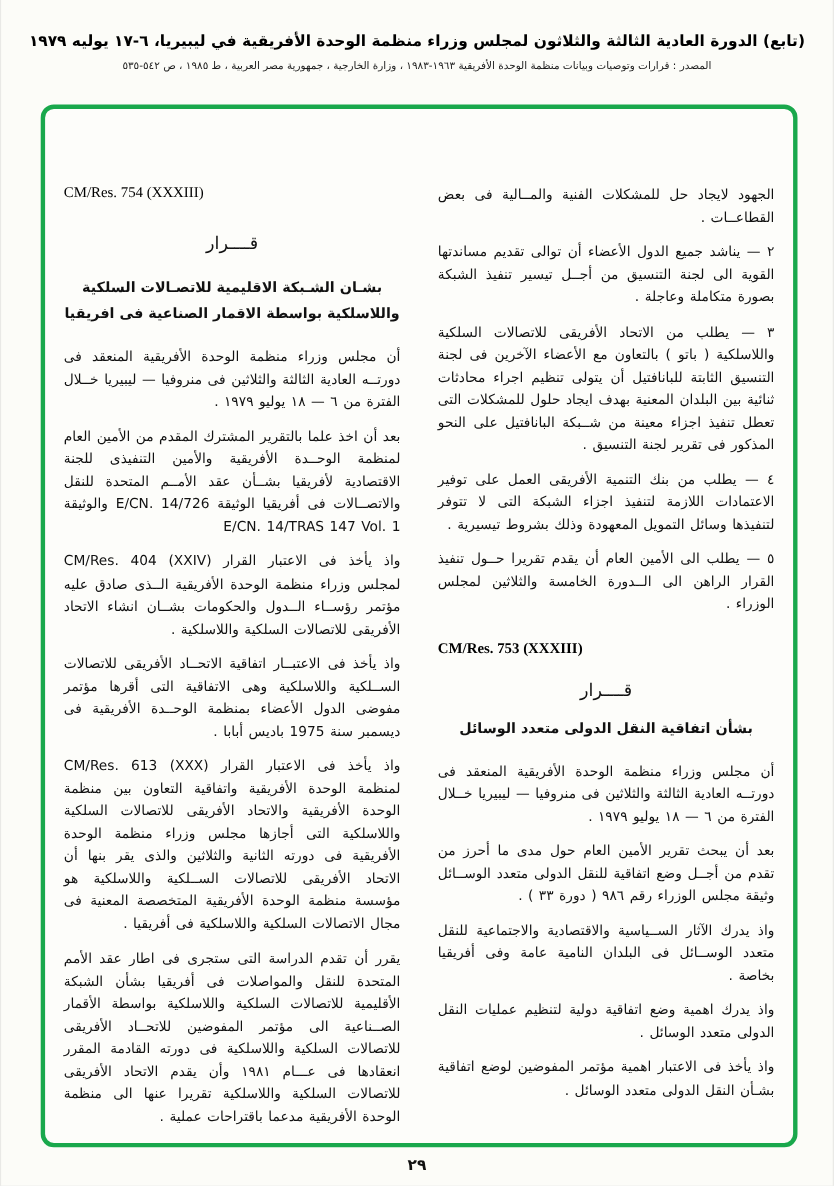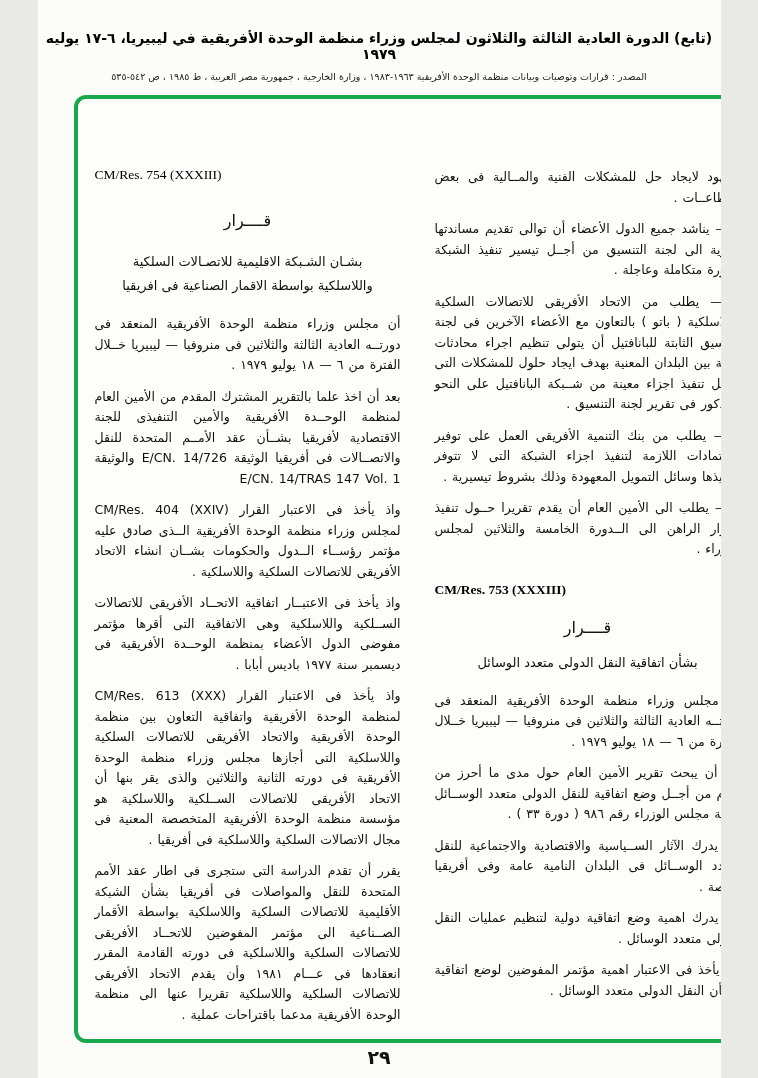--- a/index.html
+++ b/index.html
@@ -1,20 +1,20 @@
 <!DOCTYPE html>
 <html lang="ar"><head>
 <meta charset="utf-8">
 <style>
   * { margin:0; padding:0; box-sizing:border-box; }
   html,body { background:#e9e9e6; }
   body { font-family:"DejaVu Sans", sans-serif; }
   .page {
     position:relative;
-    width:683px; height:1078px;
+    width:756px; height:1078px;
     margin:0 auto;
     background:#fcfcf8;
     color:#111;
     overflow:hidden;
   }
   .doc-header { direction:rtl; text-align:center; padding-top:30px; }
   .header-line1 { font-size:14px; font-weight:bold; color:#000; }
   .header-line2 { font-size:9.5px; margin-top:9px; color:#1a1a1a; }
   .frame {
     position:absolute; left:36px; top:95px;
@@ -44,27 +44,27 @@
     white-space:nowrap;
   }
   .res-title {
     direction:rtl; text-align:center;
     font-weight:normal; font-size:16px;
     margin:28px 0 20px 0;
   }
   .res-title.compact { margin:20px 0 14px 0; }
   .res-subject {
     direction:rtl; text-align:center;
-    font-weight:normal; font-size:13px;
+    font-weight:bold; font-size:13px;
     line-height:1.85;
     margin-bottom:16px;
   }
   .page-number {
     position:absolute; left:0; right:0; bottom:10px;
-    text-align:center; font-weight:bold; font-size:19px;
+    text-align:center; font-weight:bold; font-size:14px;
     letter-spacing:3px;
   }
 </style>
 </head>
 <body>
 
 <div class="page">
 
   <header class="doc-header">
     <div class="header-line1">(تابع) الدورة العادية الثالثة والثلاثون لمجلس وزراء منظمة الوحدة الأفريقية في ليبيريا، ٦-١٧ يوليه ١٩٧٩</div>
@@ -96,21 +96,21 @@
         <div class="res-number">CM/Res. 754 (XXXIII)</div>
         <div class="res-title">قــــرار</div>
         <div class="res-subject">
           <span>بشـان الشـبكة الاقليمية للاتصـالات السلكية</span><br>
           <span>واللاسلكية بواسطة الاقمار الصناعية فى افريقيا</span>
         </div>
 
         <p class="para">أن مجلس وزراء منظمة الوحدة الأفريقية المنعقد فى دورتــه العادية الثالثة والثلاثين فى منروفيا — ليبيريا خــلال الفترة من ٦ — ١٨ يوليو ١٩٧٩ .</p>
         <p class="para">بعد أن اخذ علما بالتقرير المشترك المقدم من الأمين العام لمنظمة الوحــدة الأفريقية والأمين التنفيذى للجنة الاقتصادية لأفريقيا بشــأن عقد الأمــم المتحدة للنقل والاتصــالات فى أفريقيا الوثيقة E/CN. 14/726 والوثيقة E/CN. 14/TRAS 147 Vol. 1</p>
         <p class="para">واذ يأخذ فى الاعتبار القرار CM/Res. 404 (XXIV) لمجلس وزراء منظمة الوحدة الأفريقية الــذى صادق عليه مؤتمر رؤســاء الــدول والحكومات بشــان انشاء الاتحاد الأفريقى للاتصالات السلكية واللاسلكية .</p>
-        <p class="para">واذ يأخذ فى الاعتبــار اتفاقية الاتحــاد الأفريقى للاتصالات الســلكية واللاسلكية وهى الاتفاقية التى أقرها مؤتمر مفوضى الدول الأعضاء بمنظمة الوحــدة الأفريقية فى ديسمبر سنة ١٩٧٧ باديس أبابا .</p>
+        <p class="para">واذ يأخذ فى الاعتبــار اتفاقية الاتحــاد الأفريقى للاتصالات الســلكية واللاسلكية وهى الاتفاقية التى أقرها مؤتمر مفوضى الدول الأعضاء بمنظمة الوحــدة الأفريقية فى ديسمبر سنة 1975 باديس أبابا .</p>
         <p class="para">واذ يأخذ فى الاعتبار القرار CM/Res. 613 (XXX) لمنظمة الوحدة الأفريقية واتفاقية التعاون بين منظمة الوحدة الأفريقية والاتحاد الأفريقى للاتصالات السلكية واللاسلكية التى أجازها مجلس وزراء منظمة الوحدة الأفريقية فى دورته الثانية والثلاثين والذى يقر بنها أن الاتحاد الأفريقى للاتصالات الســلكية واللاسلكية هو مؤسسة منظمة الوحدة الأفريقية المتخصصة المعنية فى مجال الاتصالات السلكية واللاسلكية فى أفريقيا .</p>
         <p class="para">يقرر أن تقدم الدراسة التى ستجرى فى اطار عقد الأمم المتحدة للنقل والمواصلات فى أفريقيا بشأن الشبكة الأقليمية للاتصالات السلكية واللاسلكية بواسطة الأقمار الصــناعية الى مؤتمر المفوضين للاتحــاد الأفريقى للاتصالات السلكية واللاسلكية فى دورته القادمة المقرر انعقادها فى عـــام ١٩٨١ وأن يقدم الاتحاد الأفريقى للاتصالات السلكية واللاسلكية تقريرا عنها الى منظمة الوحدة الأفريقية مدعما باقتراحات عملية .</p>
       </section>
 
     </div>
   </div>
 
   <div class="page-number">٢٩</div>
 
 </div>

